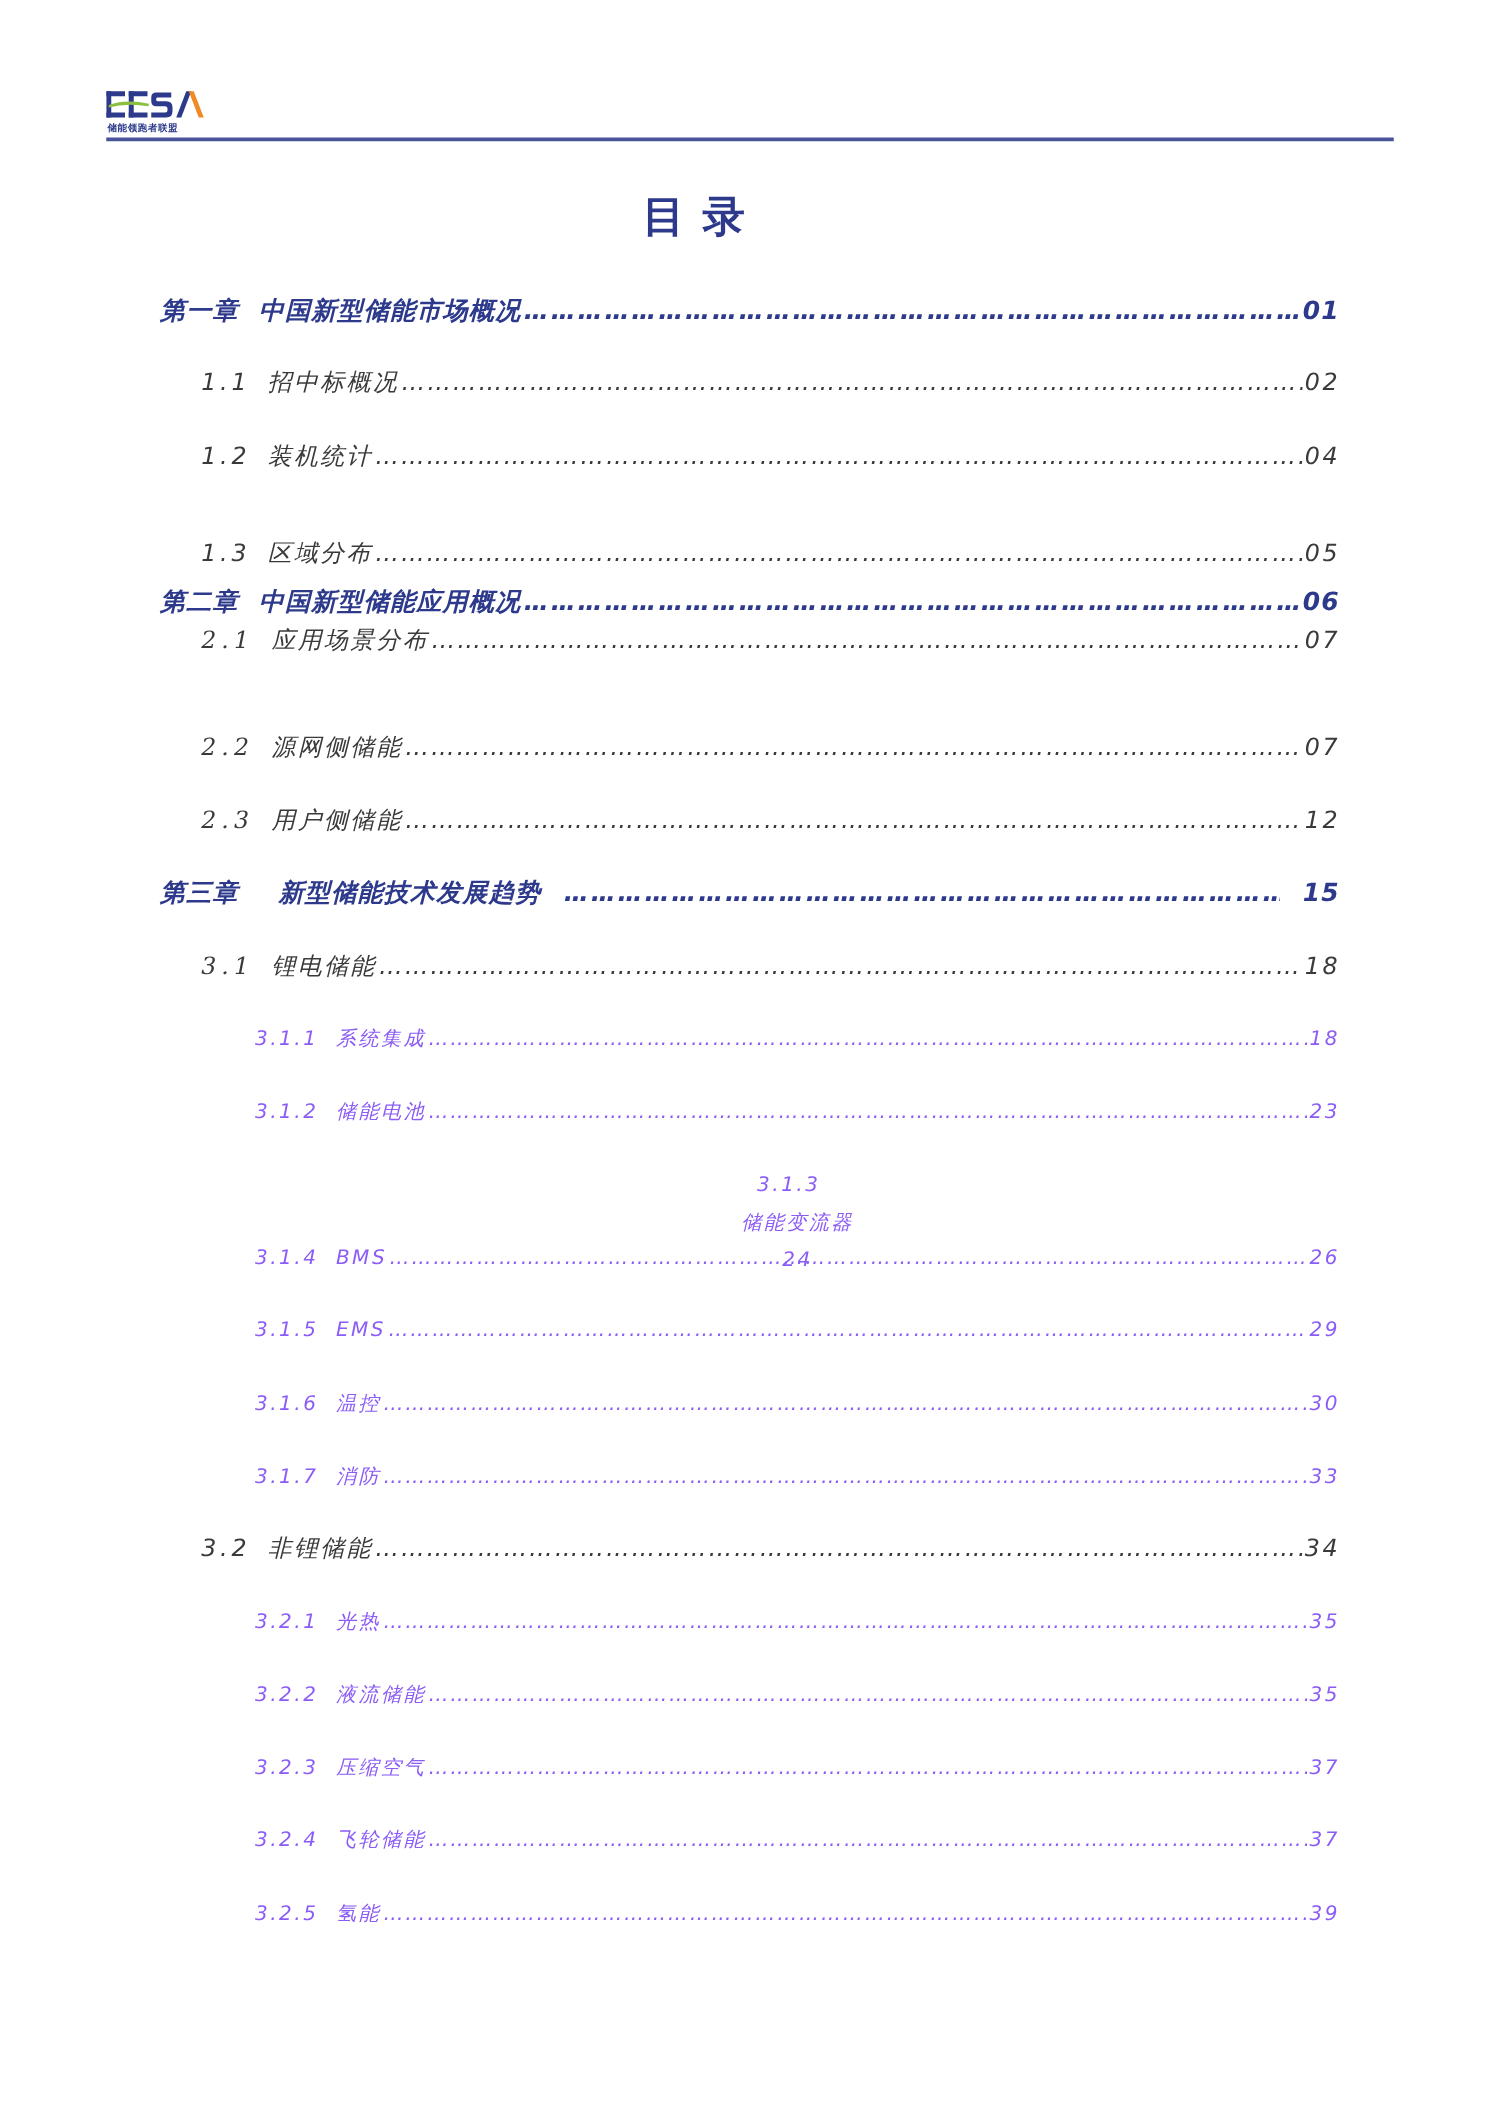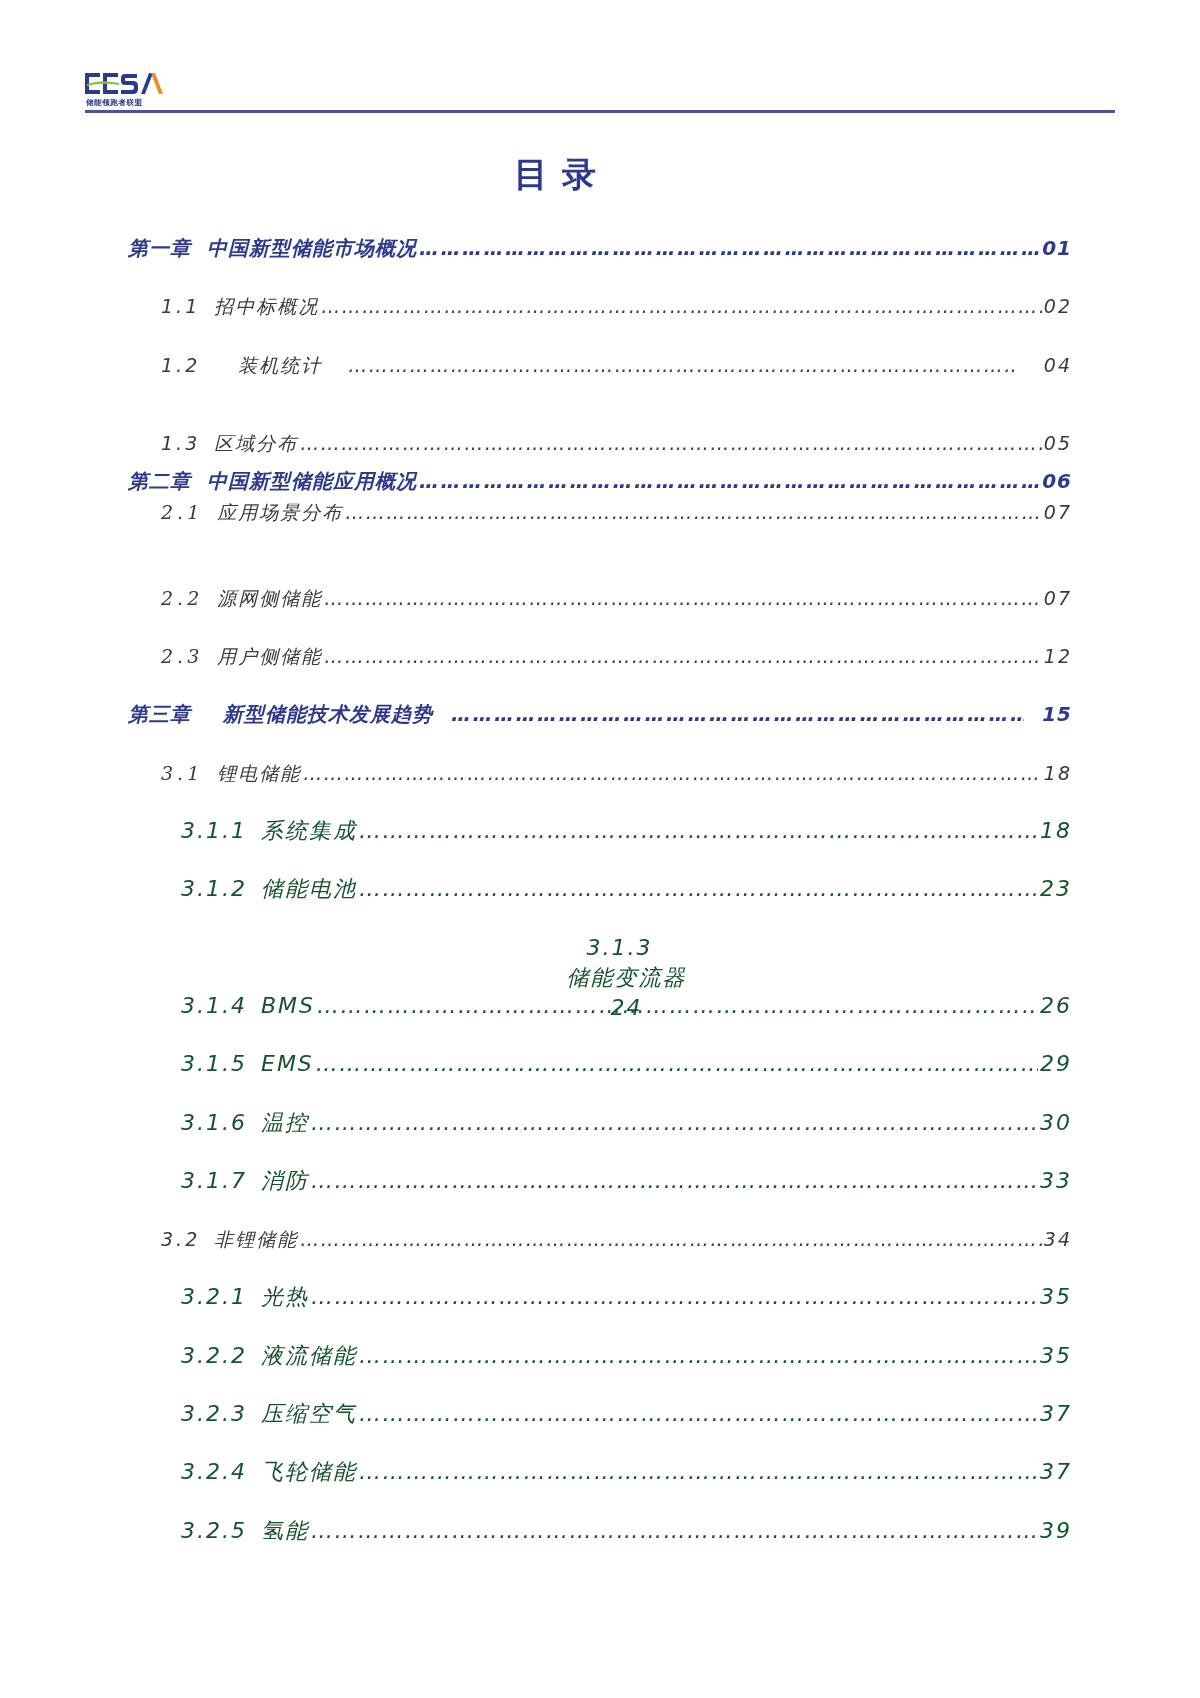--- a/index.html
+++ b/index.html
@@ -41,21 +41,21 @@
     .toc-row .page { flex: none; }
     .lvl1 { left: 128px; color: #2d3a8c; font-weight: bold; font-size: 20px; }
     .lvl1 .num { margin-right: 16px; letter-spacing: 1px; }
     .lvl1 .label { letter-spacing: 1px; }
     .lvl1 .page { letter-spacing: 1px; }
     .lvl2 { left: 161px; color: #3a3a3a; font-size: 19px; }
     .lvl2 .num { margin-right: 14px; letter-spacing: 3px; }
     .lvl2 .label { letter-spacing: 2px; }
     .lvl2 .page { letter-spacing: 2px; }
     .lvl2.serifnum .num { font-family: "DejaVu Serif", "Liberation Serif", serif; letter-spacing: 4px; }
-    .lvl3 { left: 181px; color: #14532d; font-size: 22px; }
+    .lvl3 { left: 204px; color: #8b5cf6; font-size: 16px; }
     .lvl3 .num { margin-right: 14px; letter-spacing: 2px; }
     .lvl3 .label { letter-spacing: 2px; }
     .lvl3 .page { letter-spacing: 2px; }
   </style>
 </head>
 <body>
 
 <div class="header-logo">
   <svg class="logo-letters" viewBox="0 0 80 24" width="80" height="24">
 
@@ -87,21 +87,21 @@
       <span class="label">中国新型储能市场概况</span>
       <span class="leader">…………………………………………………………………………………………………………………………………………………………………………………………</span>
       <span class="page">01</span>
     </div>
     <div class="toc-row lvl2" style="top: 291px;">
       <span class="num">1.1</span>
       <span class="label">招中标概况</span>
       <span class="leader">…………………………………………………………………………………………………………………………………………………………………………………………</span>
       <span class="page">02</span>
     </div>
-    <div class="toc-row lvl2" style="top: 350px; gap: 24px;">
+    <div class="toc-row lvl2" style="top: 350px;">
       <span class="num">1.2</span>
       <span class="label">装机统计</span>
       <span class="leader">…………………………………………………………………………………………………………………………………………………………………………………………</span>
       <span class="page">04</span>
     </div>
     <div class="toc-row lvl2" style="top: 428px;">
       <span class="num">1.3</span>
       <span class="label">区域分布</span>
       <span class="leader">…………………………………………………………………………………………………………………………………………………………………………………………</span>
       <span class="page">05</span>

